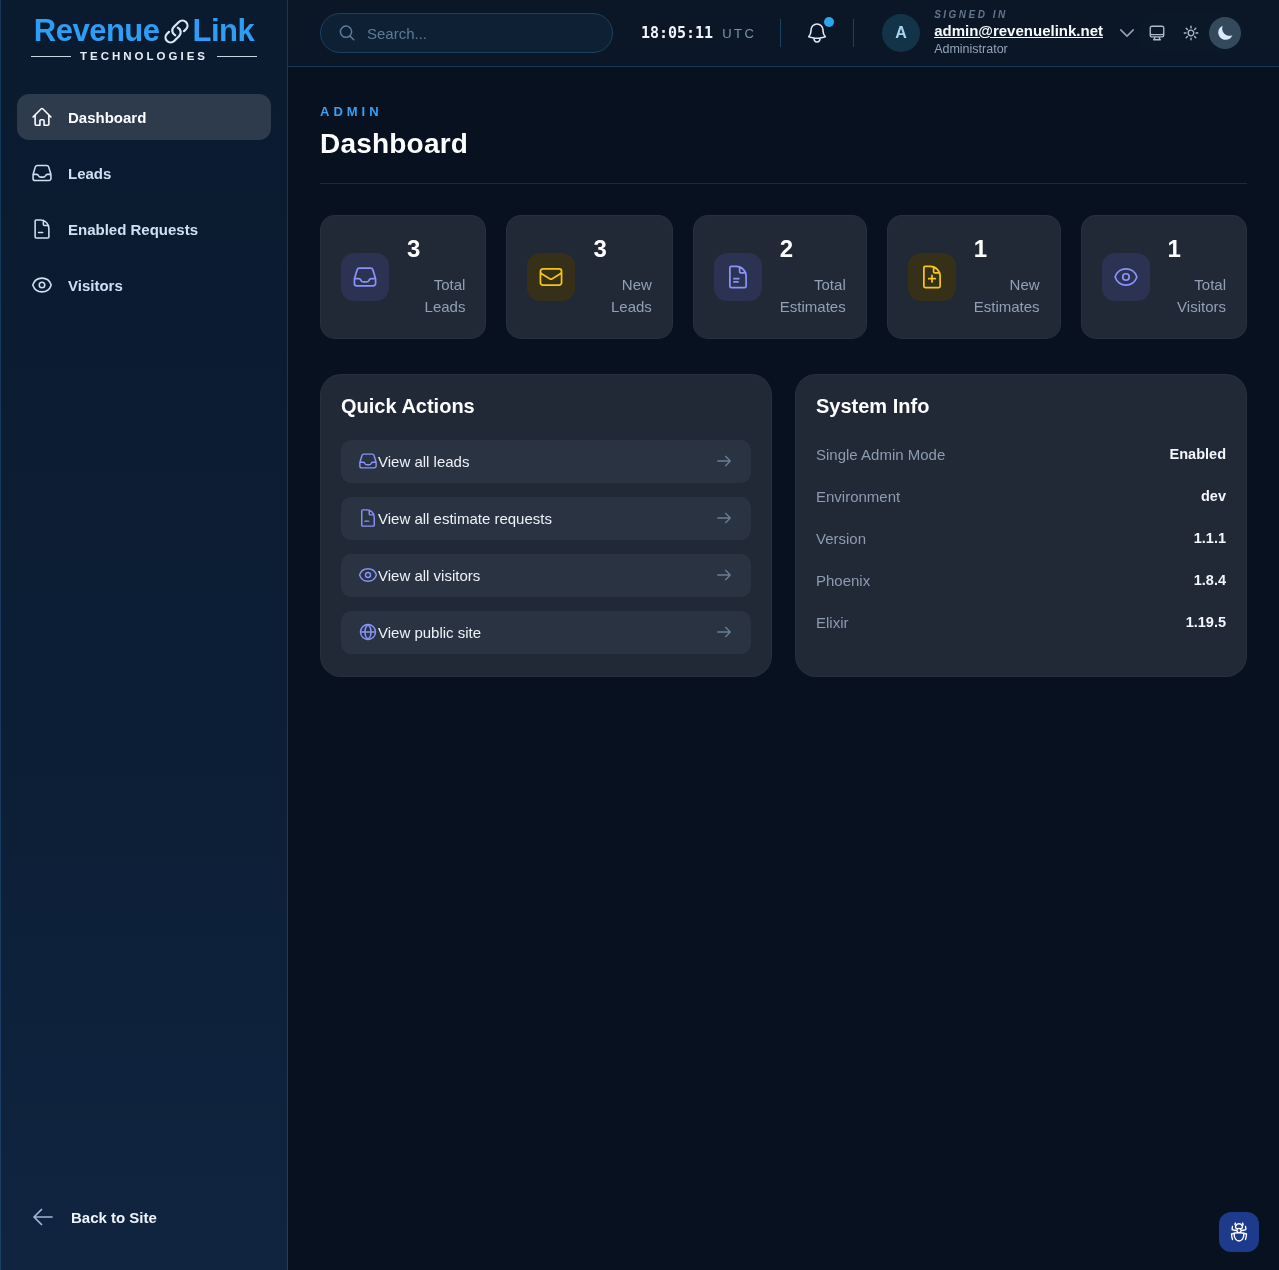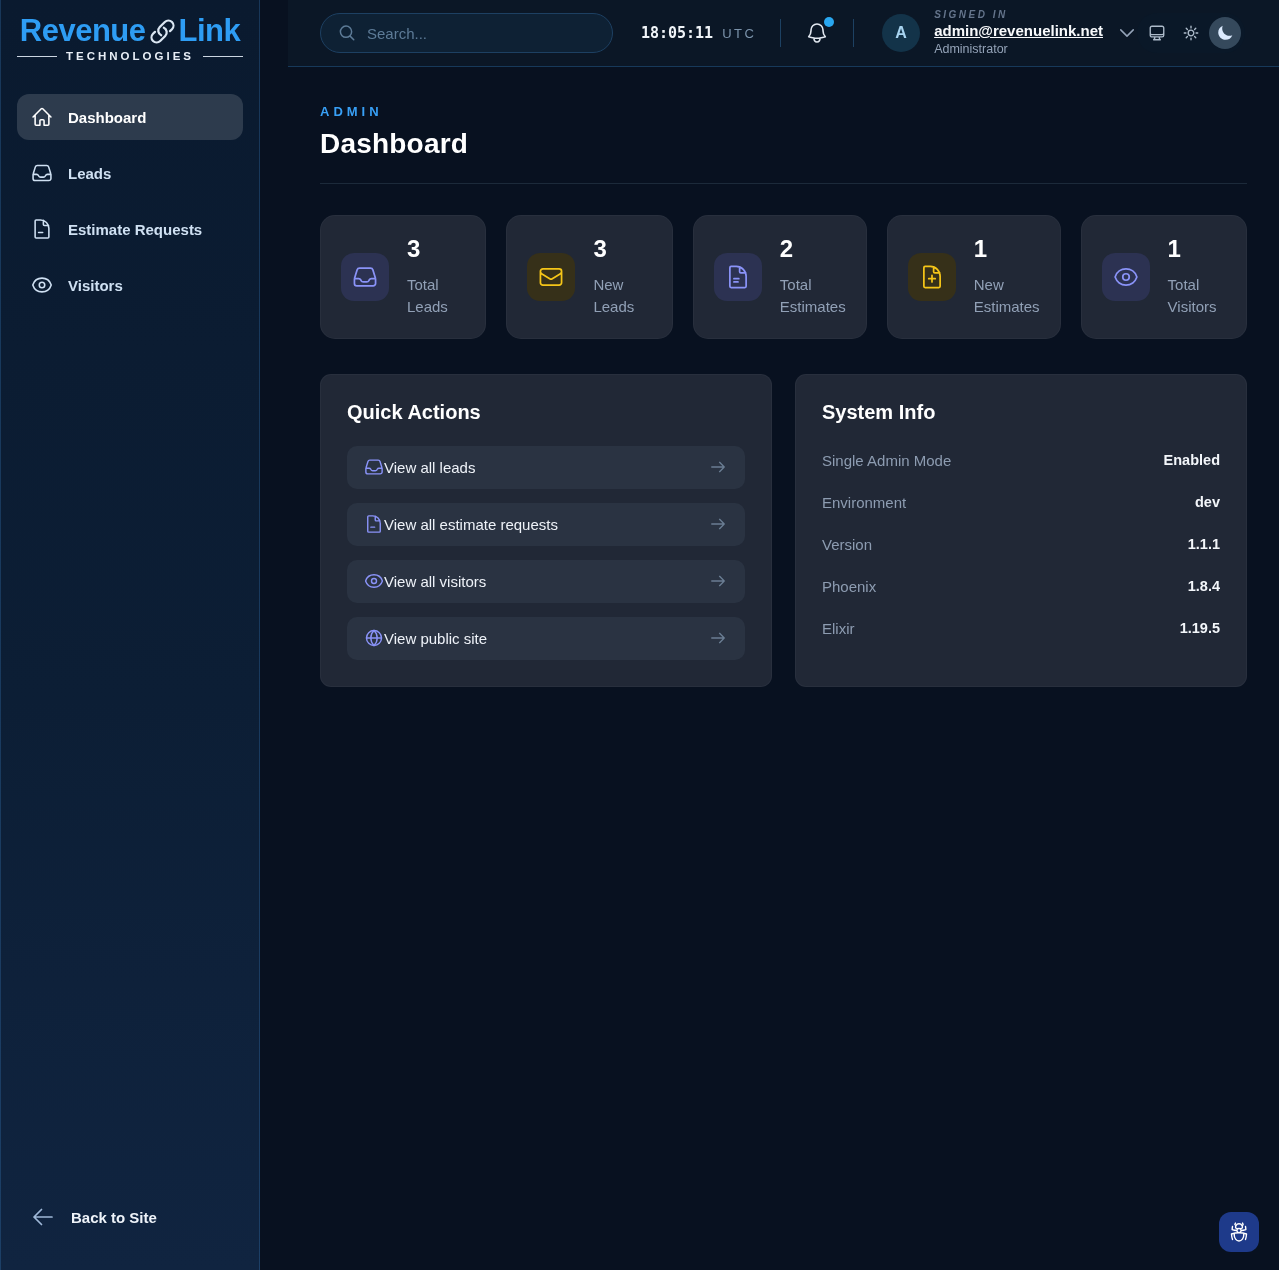--- a/index.html
+++ b/index.html
@@ -7,21 +7,21 @@
   body {
     background:#081120;
     font-family:"Liberation Sans", sans-serif;
     color:#e2e8f0;
     position:relative;
   }
   svg { display:block; }
 
   
   .sidebar {
-    position:fixed; left:0; top:0; bottom:0; width:260px;
+    position:fixed; left:0; top:0; bottom:0; width:288px;
     background:linear-gradient(180deg,#0a1a2f 0%,#0c1e35 55%,#102440 100%);
     border-left:1px solid rgba(62,132,200,.28);
     border-right:1px solid rgba(62,132,200,.28);
     display:flex; flex-direction:column; z-index:5;
   }
   .logo-wrap { padding:13px 8px 8px; text-align:center; }
   .logo-row {
     display:flex; align-items:center; justify-content:center; gap:1px;
     font-weight:bold; font-size:31px; letter-spacing:-.5px; color:#2e9df4;
   }
@@ -105,26 +105,26 @@
     background:#212836; border:1px solid rgba(148,163,184,.06); border-radius:15px;
     padding:20px; min-height:121px; display:flex; align-items:center; gap:18px;
   }
   .tile {
     width:48px; height:48px; border-radius:13px; flex:0 0 auto;
     display:flex; align-items:center; justify-content:center;
   }
   .tile.indigo { background:#2c3252; color:#8a93f8; }
   .tile.yellow { background:#363019; color:#f5c518; }
   .stat-text .value { color:#ffffff; font-size:24px; font-weight:bold; line-height:1.1; }
-  .stat-text .label { color:#91a0b6; font-size:15px; line-height:1.45; margin-top:12px; max-width:78px; }
+  .stat-text .label { color:#91a0b6; font-size:15px; line-height:1.45; margin-top:12px; max-width:78px;text-align:right; }
 
   .panels { margin-top:35px; display:grid; grid-template-columns:1fr 1fr; gap:23px; }
   .panel {
-    background:#212836; border:1px solid rgba(148,163,184,.06); border-radius:11px;
-    padding:26px; min-height:303px;
+    background:#212836; border:1px solid rgba(148,163,184,.06); border-radius:21px;
+    padding:20px; min-height:303px;
   }
   .panel-title { color:#ffffff; font-size:20px; font-weight:bold; }
   .actions { margin-top:22px; display:flex; flex-direction:column; gap:14px; }
   .action-btn {
     display:flex; align-items:center; gap:0; height:43px;
     background:#2a3342; border-radius:10px; padding:0 17px; cursor:pointer;
     color:#eef2f8; font-size:15px;
   }
   .action-btn .aicon { color:#8a93f8; }
   .action-btn .arrow { margin-left:auto; color:#6b7e94; }
@@ -176,21 +176,21 @@
           </svg>
       </span>
       <span>Leads</span>
     </div>
     <div class="nav-item">
       <span class="nicon">
         <svg width="22" height="22" viewBox="0 0 24 24" fill="none" stroke="currentColor" stroke-width="1.7">
             <path stroke-linecap="round" stroke-linejoin="round" d="M8.25 15.75h4.5M10.5 2.25H5.63c-.63 0-1.13.5-1.13 1.13v17.25c0 .62.5 1.12 1.13 1.12h12.75c.62 0 1.12-.5 1.12-1.13V11.25a9 9 0 0 0-9-9Zm3 .35v4.53c0 .62.5 1.12 1.13 1.12h4.53"></path>
           </svg>
       </span>
-      <span>Estimate Requests</span>
+      <span>Enabled Requests</span>
     </div>
     <div class="nav-item">
       <span class="nicon">
         <svg width="22" height="22" viewBox="0 0 24 24" fill="none" stroke="currentColor" stroke-width="1.7">
             <path stroke-linecap="round" stroke-linejoin="round" d="M2.04 12.32a1 1 0 0 1 0-.64C3.42 7.51 7.36 4.5 12 4.5s8.57 3.01 9.96 7.18a1 1 0 0 1 0 .64C20.58 16.49 16.64 19.5 12 19.5S3.43 16.49 2.04 12.32Z"></path>
             <path stroke-linecap="round" stroke-linejoin="round" d="M15 12a3 3 0 1 1-6 0 3 3 0 0 1 6 0Z"></path>
           </svg>
       </span>
       <span>Visitors</span>
     </div>

